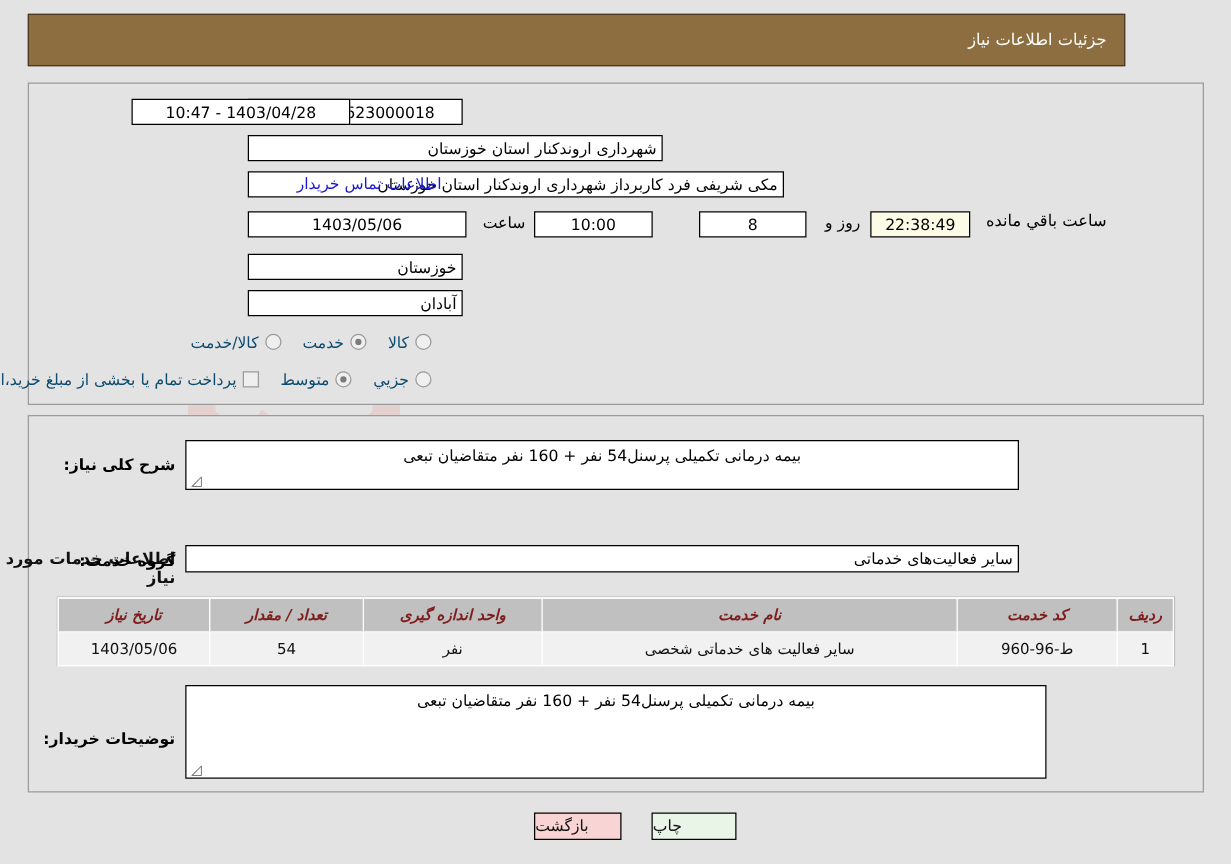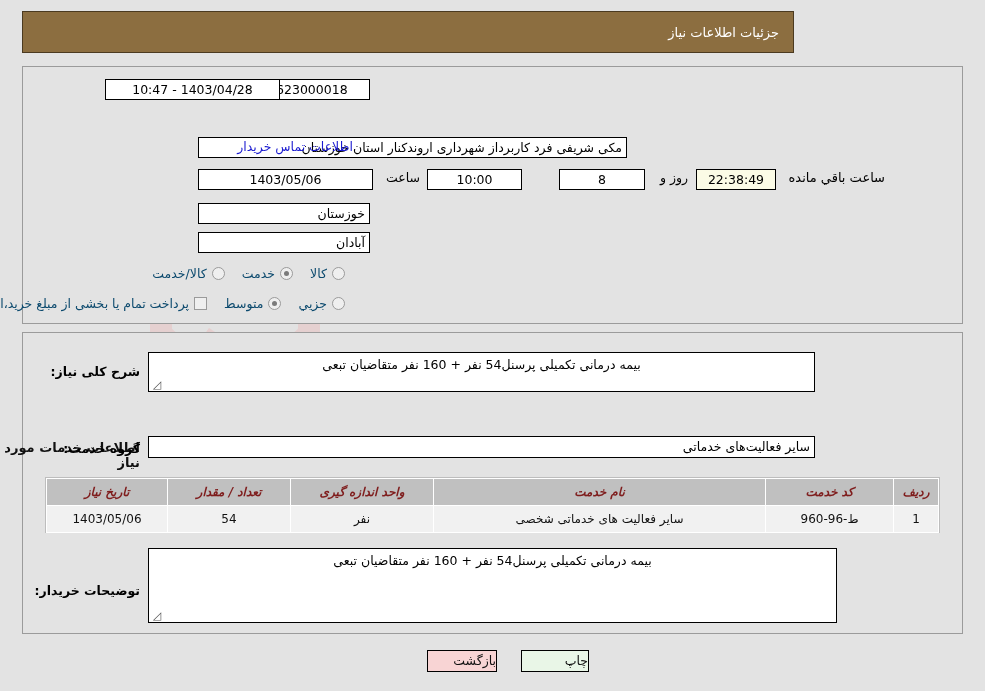--- a/index.html
+++ b/index.html
@@ -58,21 +58,21 @@
     color: #b9b9b9;
     opacity: .55;
     direction: ltr;
     white-space: nowrap;
   }
 
   
   .titlebar {
     position: absolute;
     left: 22px; top: 11px;
-    width: 772px;
+    width: 878px;
     height: 42px;
     background: #8c6e40;
     border: 1px solid #4b3a20;
     box-sizing: border-box;
     color: #ffffff;
     font-size: 13px;
     display: flex;
     align-items: center;
     justify-content: flex-start;
     padding: 0 14px;
@@ -226,21 +226,21 @@
   }
 
   
   .btn {
     position: absolute;
     height: 22px;
     border: 1px solid #000;
     box-sizing: border-box;
     font-size: 12.5px;
     line-height: 20px;
-    text-align: right;
+    text-align: left;
     cursor: pointer;
     color: #111;
     z-index: 9;
   }
   .btn.print { background: #e9f6e7; }
   .btn.back  { background: #f8d4d4; }
 </style>
 </head>
 <body>
 
@@ -264,20 +264,21 @@
   <div class="finput center" style="position:absolute; right:615px; top:79px; width:172px; z-index:9;">1103090623000018</div>
 
   <div class="frow" style="right:488px; top:81px;">
     <span class="flabel">تاریخ و ساعت اعلان عمومی:</span>
   </div>
   <div class="finput center" style="position:absolute; right:705px; top:79px; width:175px; z-index:9;">1403/04/28 - 10:47</div>
 
   <div class="frow" style="right:790px; top:110px;">
     <span class="flabel">نام دستگاه خریدار:</span>
   </div>
+  <div class="finput" style="position:absolute; right:455px; top:108px; width:332px; z-index:9;">شهرداری اروندکنار استان خوزستان</div>
 
   <div class="frow" style="right:790px; top:139px;">
     <span class="flabel">ایجاد کننده درخواست:</span>
   </div>
   <div class="finput" style="position:absolute; right:358px; top:137px; width:429px; z-index:9;">مکی شریفی فرد کاربرداز شهرداری اروندکنار استان خوزستان</div>
   <div style="position:absolute; right:632px; top:139px; z-index:10;" class="link">اطلاعات تماس خریدار</div>
 
   <div class="frow" style="right:790px; top:163px; display:block; width:120px; text-align:right; line-height:17px; white-space:normal;">
     <span class="flabel">مهلت ارسال پاسخ: تا تاریخ:</span>
   </div>

